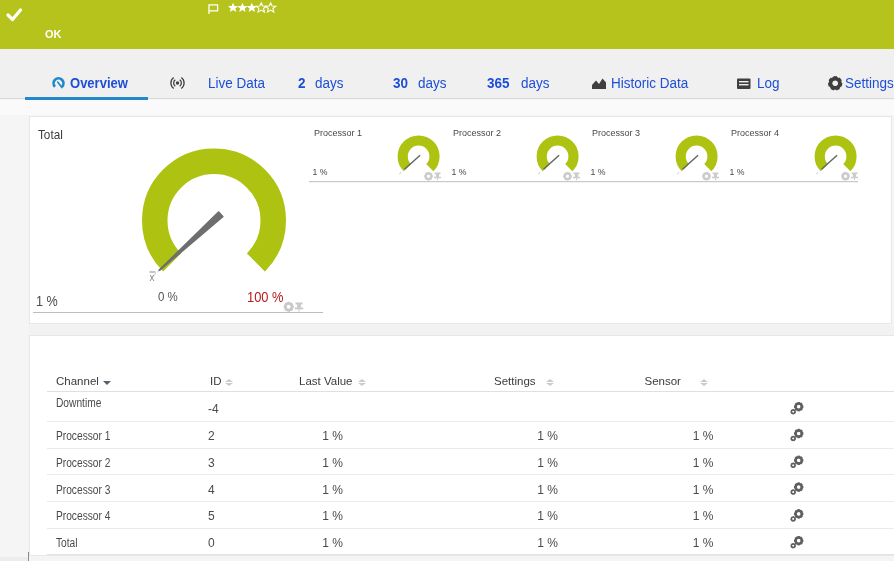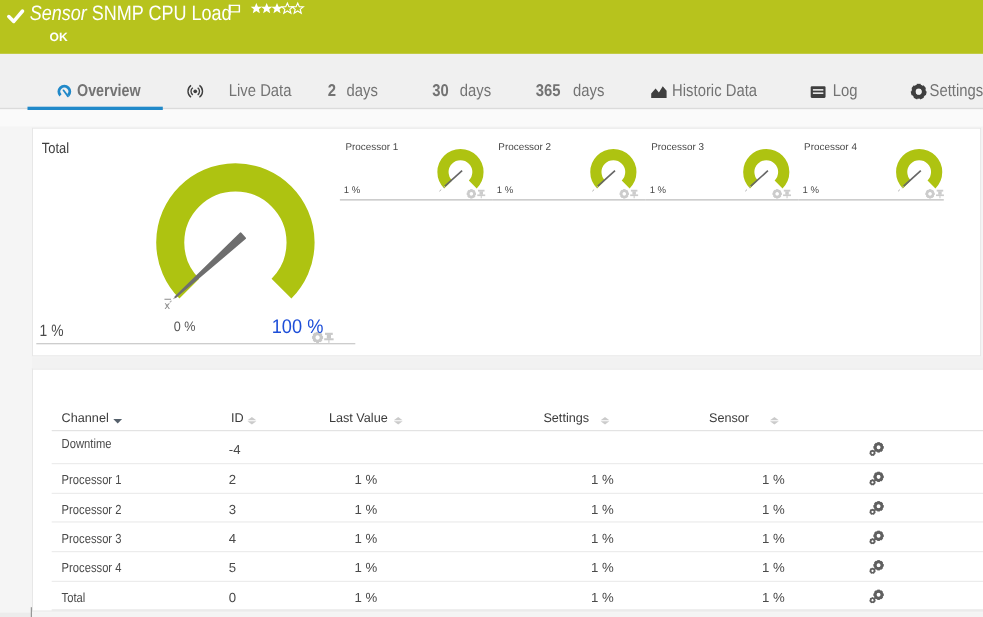--- a/index.html
+++ b/index.html
@@ -2,29 +2,28 @@
 <html><head><meta charset="utf-8"><style>
 * {margin:0;padding:0;box-sizing:border-box}
 body {font-family:"Liberation Sans",sans-serif;}
 #page {position:relative;width:894px;height:561px;background:#f5f5f5;overflow:hidden;}
 .abs {position:absolute}
 .cond {display:inline-block;transform:scaleX(0.87);transform-origin:0 50%}
 .cond85 {display:inline-block;transform:scaleX(0.85);transform-origin:0 50%}
 .condT {display:inline-block;transform:scaleX(0.862);transform-origin:0 50%}
 .cond84 {display:inline-block;transform:scaleX(0.84);transform-origin:0 50%}
 .cond92 {display:inline-block;transform:scaleX(0.92);transform-origin:0 50%}
-.tab {position:absolute;top:74.8px;font-size:15.5px;color:#737373;white-space:nowrap;line-height:15.5px}
+.tab {position:absolute;top:74.8px;font-size:15.5px;color:#1d4ed8;white-space:nowrap;line-height:15.5px}
 .tc {position:absolute;font-size:12px;color:#4a4a4a;white-space:nowrap;line-height:12px}
 .tc.r {text-align:right}
 .th {position:absolute;top:376.2px;font-size:11.5px;color:#3b3b3b;white-space:nowrap;line-height:11.5px}
 .pl {position:absolute;font-size:9px;color:#484848;white-space:nowrap;line-height:9px}
 </style></head><body>
 <div id="page">
   <div class="abs" style="left:0;top:0;width:894px;height:49px;background:#b7c31d"></div>
-  <div class="abs" style="left:27px;top:3.9px;font-size:19px;color:#fff;white-space:nowrap;line-height:18px"><span class="condT"><i>Sensor</i>&nbsp;SNMP CPU Load</span></div>
   <div class="abs" style="left:45px;top:28px;font-size:11px;font-weight:bold;color:#fff">OK</div>
   <svg style="position:absolute;left:0;top:0" width="300" height="49" viewBox="0 0 300 49">
       <path d="M8 15 L12.5 19.5 L20.5 10" fill="none" stroke="#fff" stroke-width="3.2" stroke-linecap="round" stroke-linejoin="round"></path>
       <path d="M209 13.9 L209 4.9 L217.6 4.9 L217.6 10.8 L209.6 10.8" fill="none" stroke="#fff" stroke-width="1.3" stroke-linejoin="miter"></path>
       <path d="M5.4 0 L6.9 3.4 L10.8 3.6 L7.8 6 L8.8 9.8 L5.4 7.6 L2 9.8 L3 6 L0 3.6 L3.9 3.4 Z" transform="translate(227.9,2.8) scale(0.95)" fill="#fff"></path>
       <path d="M5.4 0 L6.9 3.4 L10.8 3.6 L7.8 6 L8.8 9.8 L5.4 7.6 L2 9.8 L3 6 L0 3.6 L3.9 3.4 Z" transform="translate(237.3,2.8) scale(0.95)" fill="#fff"></path>
       <path d="M5.4 0 L6.9 3.4 L10.8 3.6 L7.8 6 L8.8 9.8 L5.4 7.6 L2 9.8 L3 6 L0 3.6 L3.9 3.4 Z" transform="translate(246.70000000000002,2.8) scale(0.95)" fill="#fff"></path>
       <path d="M5.4 0 L6.9 3.4 L10.8 3.6 L7.8 6 L8.8 9.8 L5.4 7.6 L2 9.8 L3 6 L0 3.6 L3.9 3.4 Z" transform="translate(256.1,2.8) scale(0.95)" fill="none" stroke="#fff" stroke-width="1.1"></path>
       <path d="M5.4 0 L6.9 3.4 L10.8 3.6 L7.8 6 L8.8 9.8 L5.4 7.6 L2 9.8 L3 6 L0 3.6 L3.9 3.4 Z" transform="translate(265.5,2.8) scale(0.95)" fill="none" stroke="#fff" stroke-width="1.1"></path>
     </svg>
@@ -178,21 +177,21 @@
         <rect x="826.00" y="63.12" width="1" height="2.13"></rect>
       </g>
     </svg>
   <div class="abs" style="left:38px;top:126.8px;font-size:13.5px;color:#3c3c3c"><span class="cond">Total</span></div>
   <div class="pl" style="left:314px;top:128.5px">Processor 1</div>
   <div class="pl" style="left:453px;top:128.5px">Processor 2</div>
   <div class="pl" style="left:592px;top:128.5px">Processor 3</div>
   <div class="pl" style="left:731px;top:128.5px">Processor 4</div>
   <div class="abs" style="left:35.5px;top:292.8px;font-size:15px;color:#4a4a4a;line-height:15px"><span class="cond84">1 %</span></div>
   <div class="abs" style="left:157.8px;top:291px;font-size:12.5px;color:#555;line-height:12.5px"><span class="cond92">0 %</span></div>
-  <div class="abs" style="left:247.3px;top:291px;font-size:18px;color:#1d4ed8;line-height:12.5px"><span class="cond92">100 %</span></div>
+  <div class="abs" style="left:247.3px;top:291px;font-size:14px;color:#b91c1c;line-height:12.5px"><span class="cond92">100 %</span></div>
   <div class="pl" style="left:312.6px;top:168.2px;font-size:8.7px">1 %</div>
   <div class="pl" style="left:451.6px;top:168.2px;font-size:8.7px">1 %</div>
   <div class="pl" style="left:590.6px;top:168.2px;font-size:8.7px">1 %</div>
   <div class="pl" style="left:729.6px;top:168.2px;font-size:8.7px">1 %</div>
 
   <div class="abs" style="left:28.5px;top:335px;width:866px;height:221px;background:#fff;border:1px solid #e7e7e7;border-right:none"></div>
   <div class="th" style="left:56px">Channel</div>
   <div class="abs" style="left:103px;top:381.3px;width:0;height:0;border-left:4.7px solid transparent;border-right:4.7px solid transparent;border-top:4px solid #55606b"></div>
   <div class="th" style="left:210px">ID</div>
   <div class="th" style="left:299px">Last Value</div>

